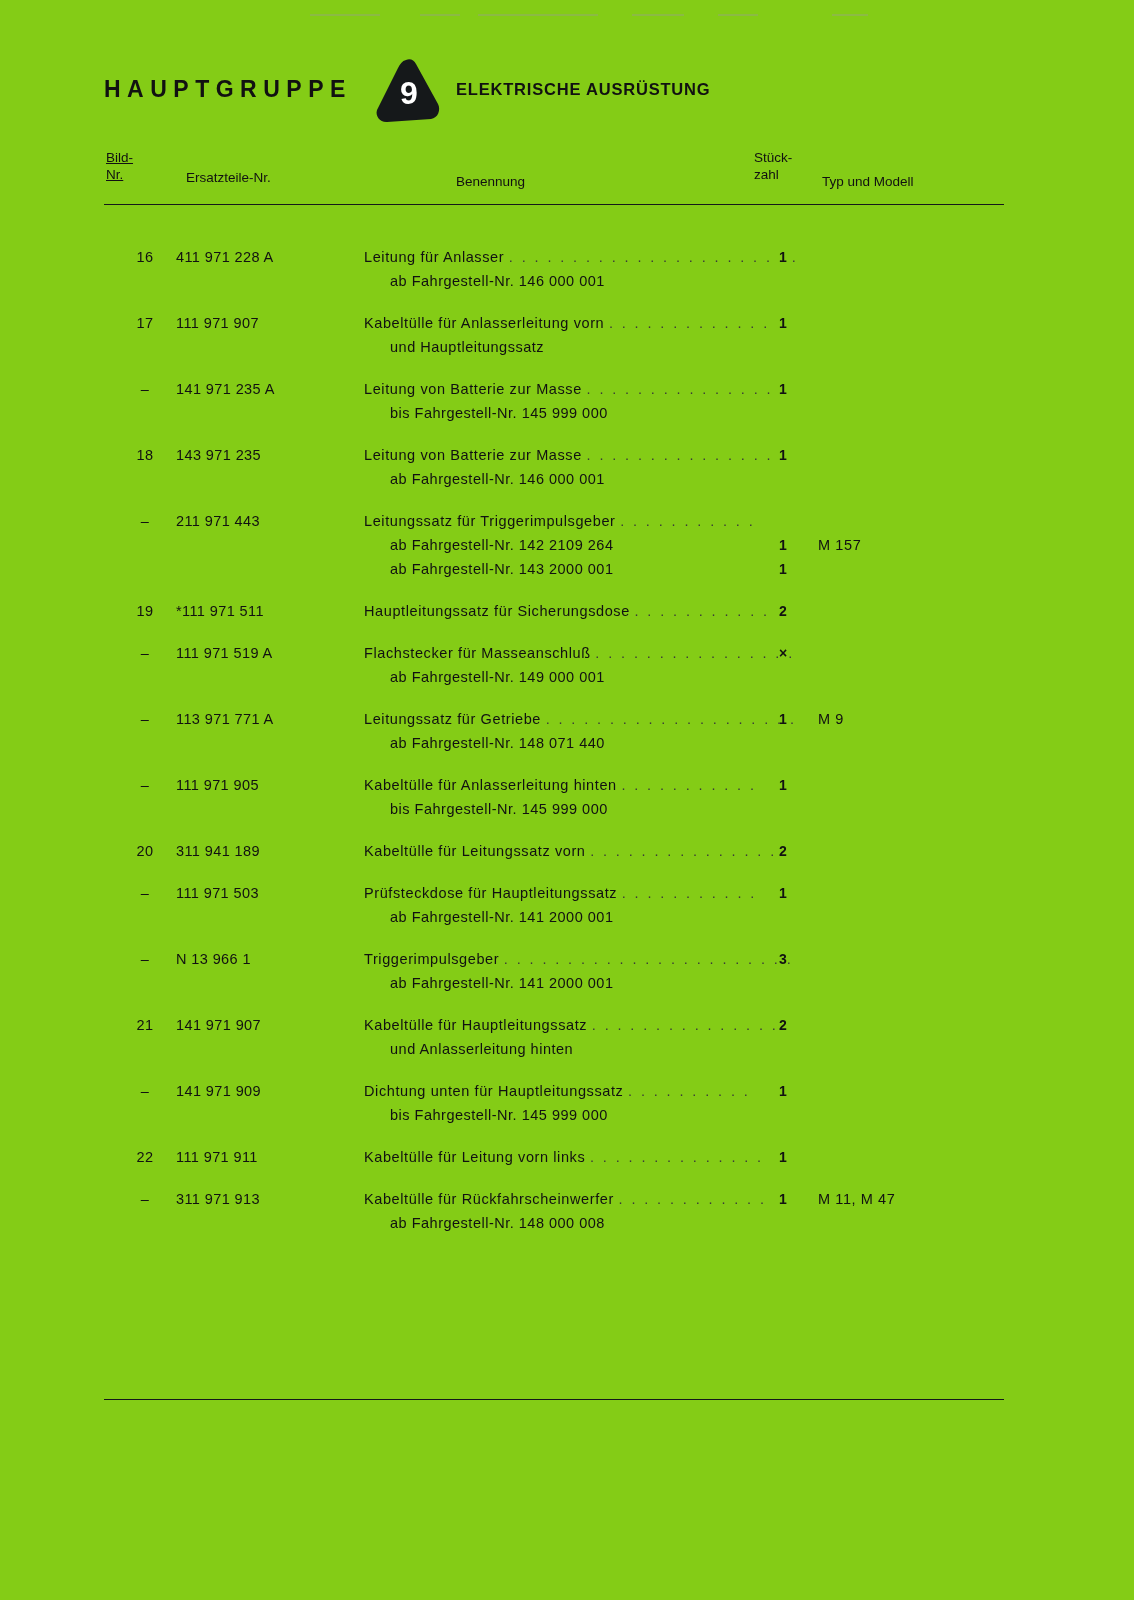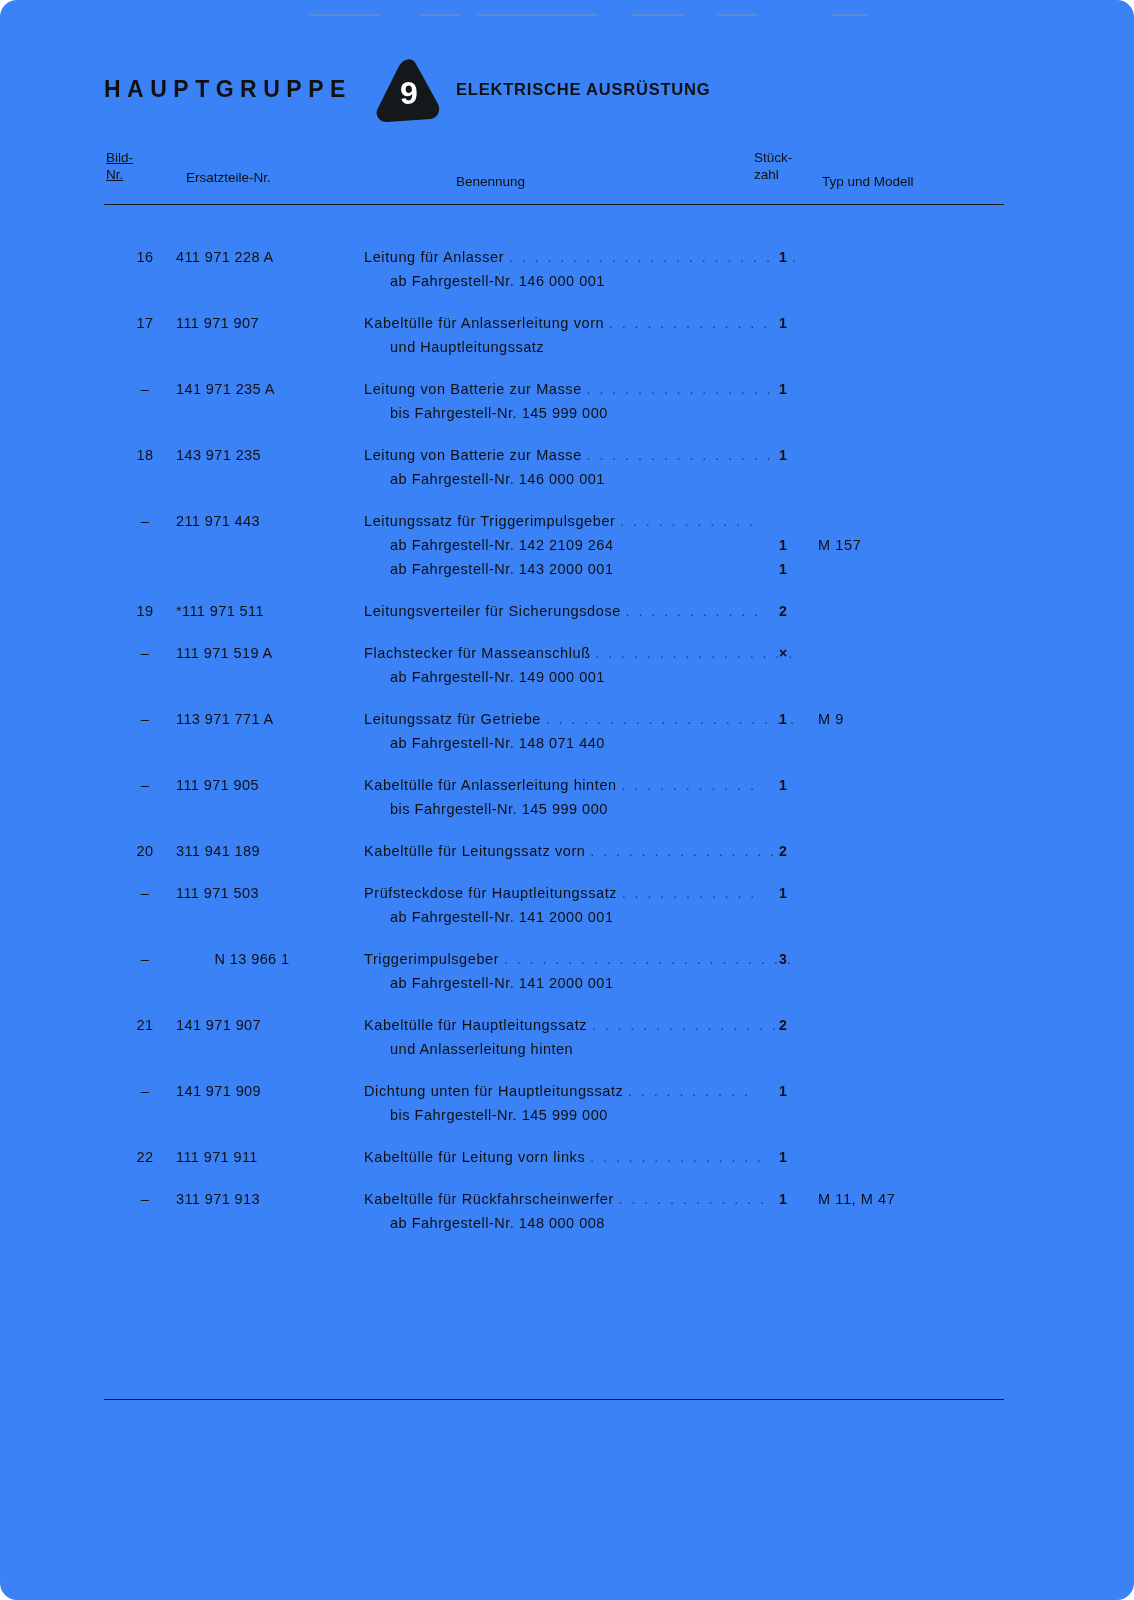--- a/index.html
+++ b/index.html
@@ -8,23 +8,22 @@
     background: #ffffff;
   }
   body {
     font-family: "Liberation Sans", sans-serif;
     color: #111111;
   }
   .page {
     position: relative;
     width: 1134px;
     height: 1600px;
-    background: #3b82f6;
+    background: #84cc16;
     overflow: hidden;
-    border-radius: 17px;
   }
   
   .scan-top {
     position: absolute;
     top: 14px;
     left: 0;
     width: 1134px;
     height: 10px;
     opacity: 0.35;
   }
@@ -123,21 +122,21 @@
     text-align: center;
     letter-spacing: 0.5px;
   }
   .ersatznr {
     left: 72px;
     width: 152px;
     text-align: left;
     letter-spacing: 0.4px;
   }
   .ersatznr.r {
-    text-align: center;
+    text-align: left;
   }
   .benennung {
     left: 260px;
     letter-spacing: 0.6px;
   }
   .benennung .dots {
     letter-spacing: 2.4px;
     color: #3a3a3a;
   }
   .sub {
@@ -325,21 +324,21 @@
           <div class="line">
             <div class="cell sub">ab Fahrgestell-Nr. 143 2000 001</div>
             <div class="cell stueck">1</div>
             <div class="cell typ"></div>
           </div>
         </div>
         <div class="row">
           <div class="line">
             <div class="cell bildnr">19</div>
             <div class="cell ersatznr">*111 971 511</div>
-            <div class="cell benennung"><span>Leitungsverteiler für Sicherungsdose</span> <span class="dots">. . . . . . . . . . .</span></div>
+            <div class="cell benennung"><span>Hauptleitungssatz für Sicherungsdose</span> <span class="dots">. . . . . . . . . . .</span></div>
             <div class="cell stueck">2</div>
             <div class="cell typ"></div>
           </div>
         </div>
         <div class="row">
           <div class="line">
             <div class="cell bildnr">–</div>
             <div class="cell ersatznr">111 971 519 A</div>
             <div class="cell benennung"><span>Flachstecker für Masseanschluß</span> <span class="dots">. . . . . . . . . . . . . . . .</span></div>
             <div class="cell stueck">×</div>

